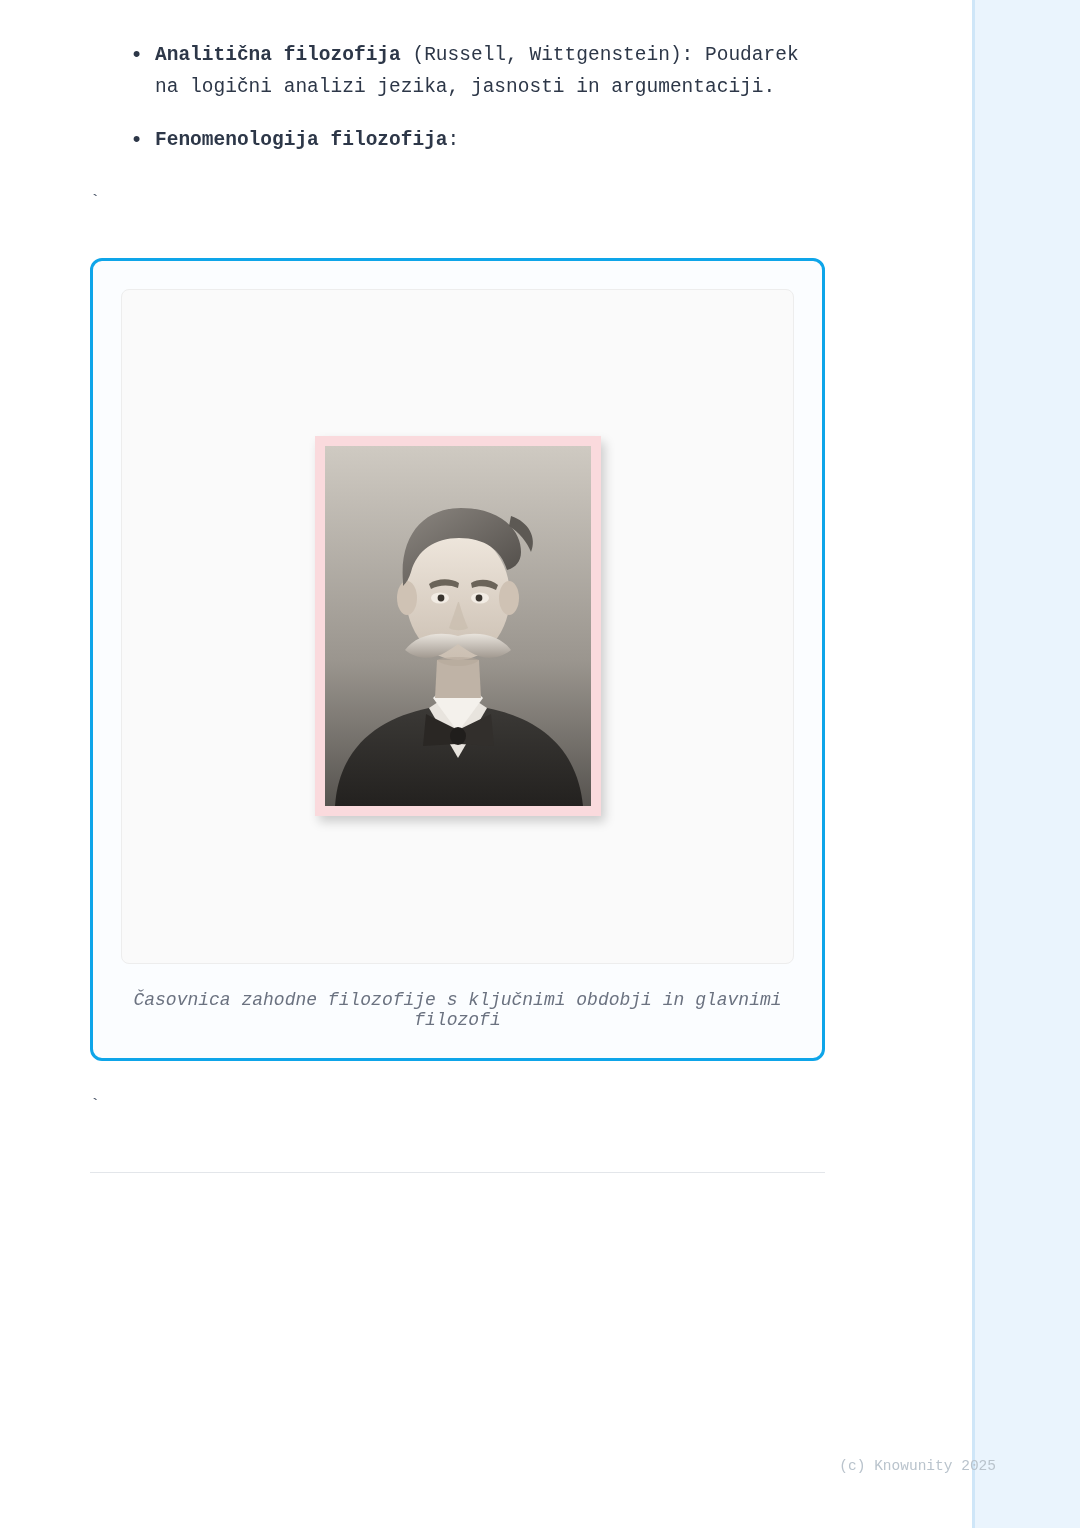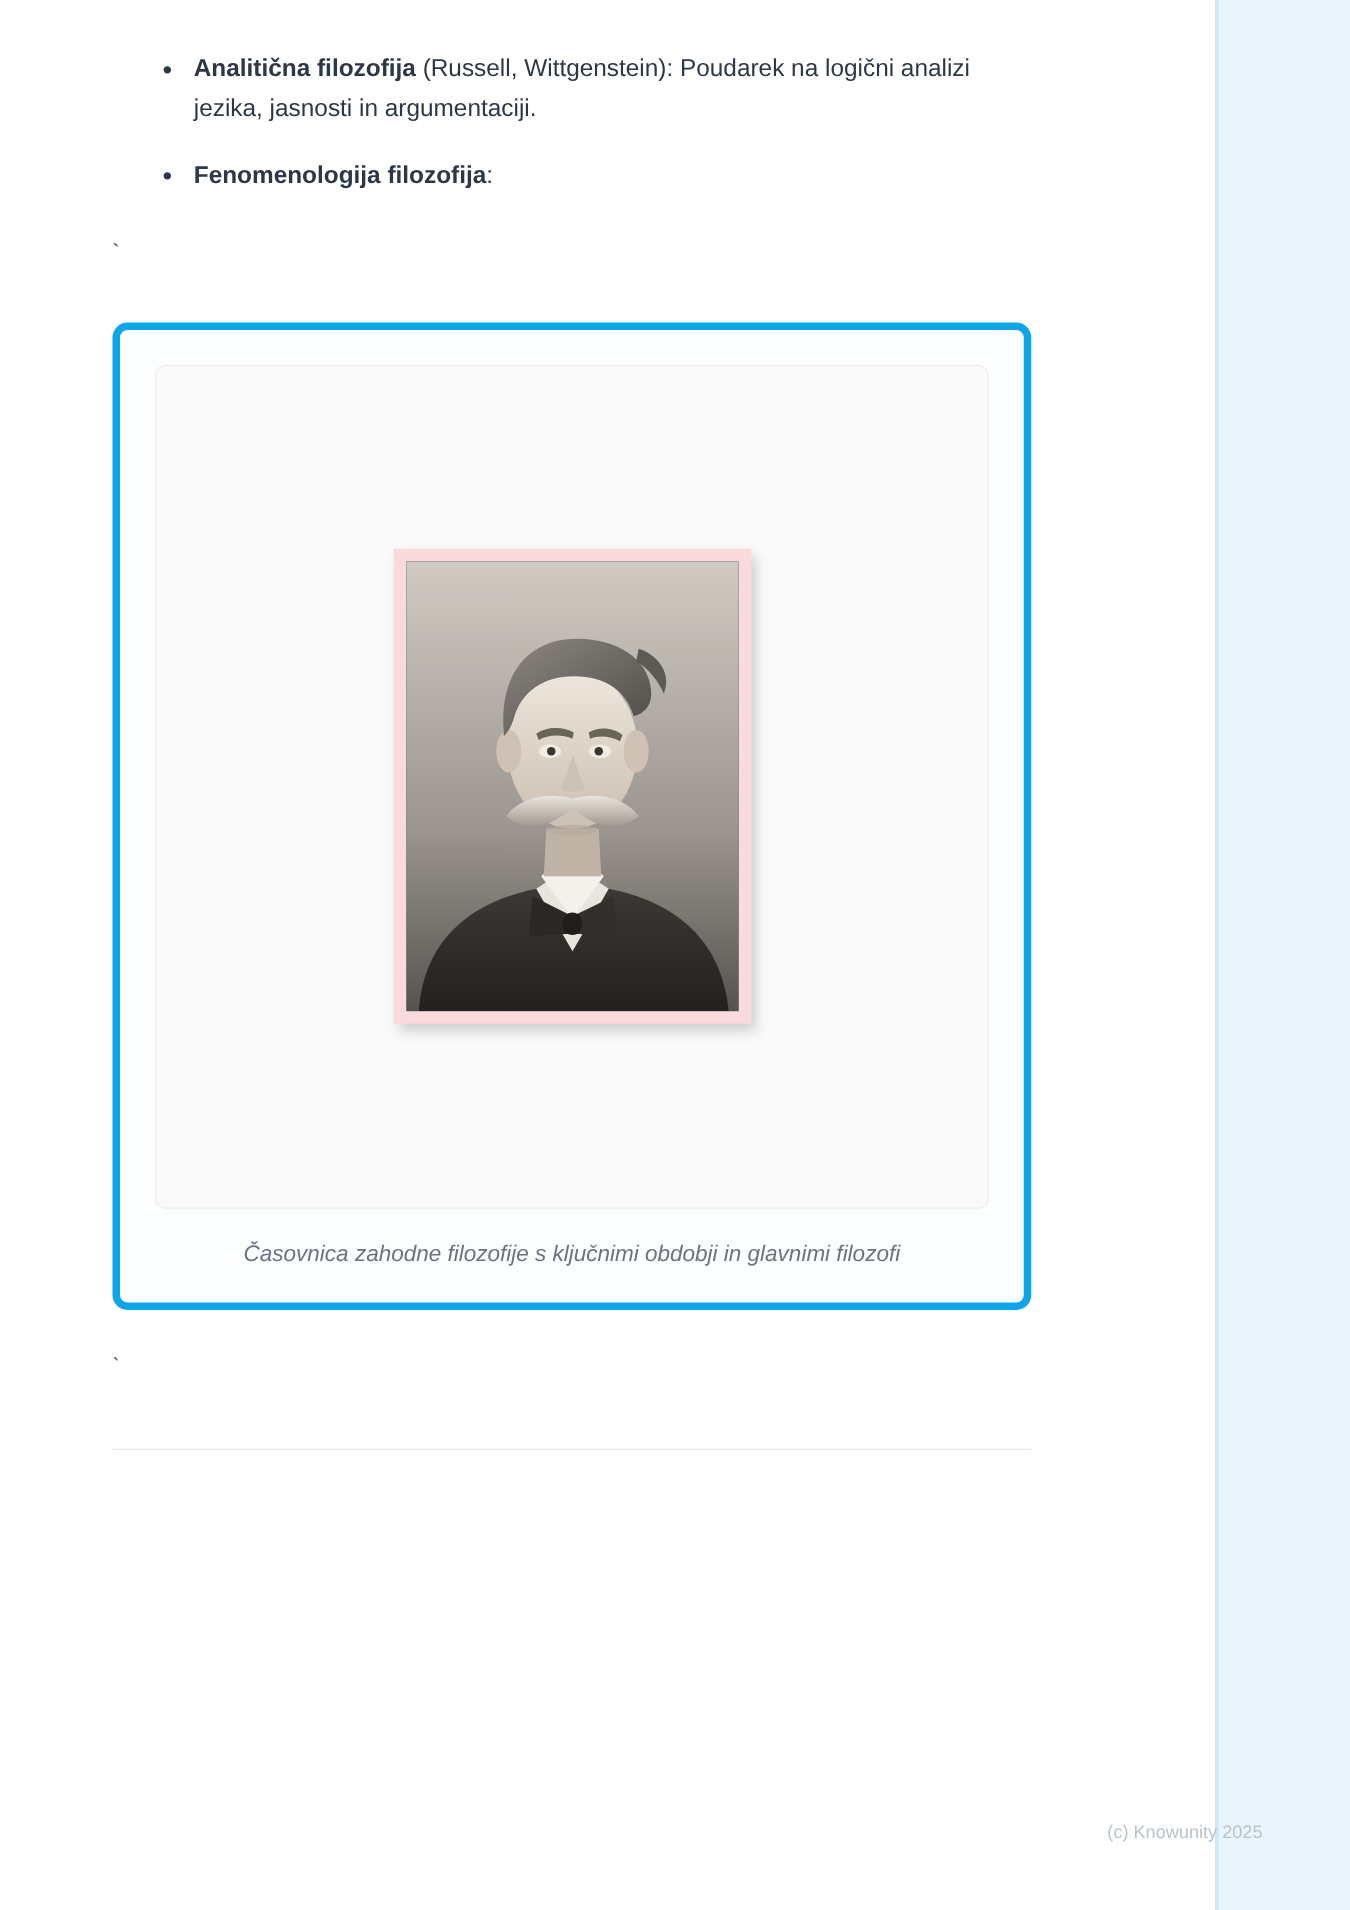--- a/index.html
+++ b/index.html
@@ -14,20 +14,21 @@
     font-family: "Liberation Sans", sans-serif;
     color: #2d3748;
     position: relative;
     overflow: hidden;
   }
   .page {
     position: relative;
     width: 1080px;
     height: 1528px;
     background: #ffffff;
+    font-family: Liberation Mono, monospace;
   }
   
   .right-band {
     position: absolute;
     top: 0;
     right: 0;
     width: 108px;
     height: 1528px;
     background: #eaf4fd;
   }
@@ -93,21 +94,21 @@
     color: #4a5568;
     margin: 36px 0 0 0;
     padding-left: 0;
     line-height: 1;
   }
 
   
   .figure-card {
     margin: 48px 0 0 0;
     width: 735px;
-    border: 6px solid #0ea5e9;
+    border: 3px solid #0ea5e9;
     border-radius: 12px;
     background: #fbfdff;
     padding: 28px;
   }
   .figure-inner {
     background: #fafafa;
     border: 1px solid #ededed;
     border-radius: 8px;
     height: 675px;
     display: flex;
@@ -145,21 +146,21 @@
   }
   .section-title {
     margin: 44px 0 0 0;
     color: #1f9cf0;
     font-size: 28px;
     font-weight: bold;
     letter-spacing: -0.2px;
   }
   .watermark {
     position: absolute;
-    right: 70px;
+    right: 84px;
     bottom: 54px;
     font-size: 14.5px;
     color: #b9c3cc;
   }
 </style>
 </head>
 <body>
 
 <div class="page">
 

